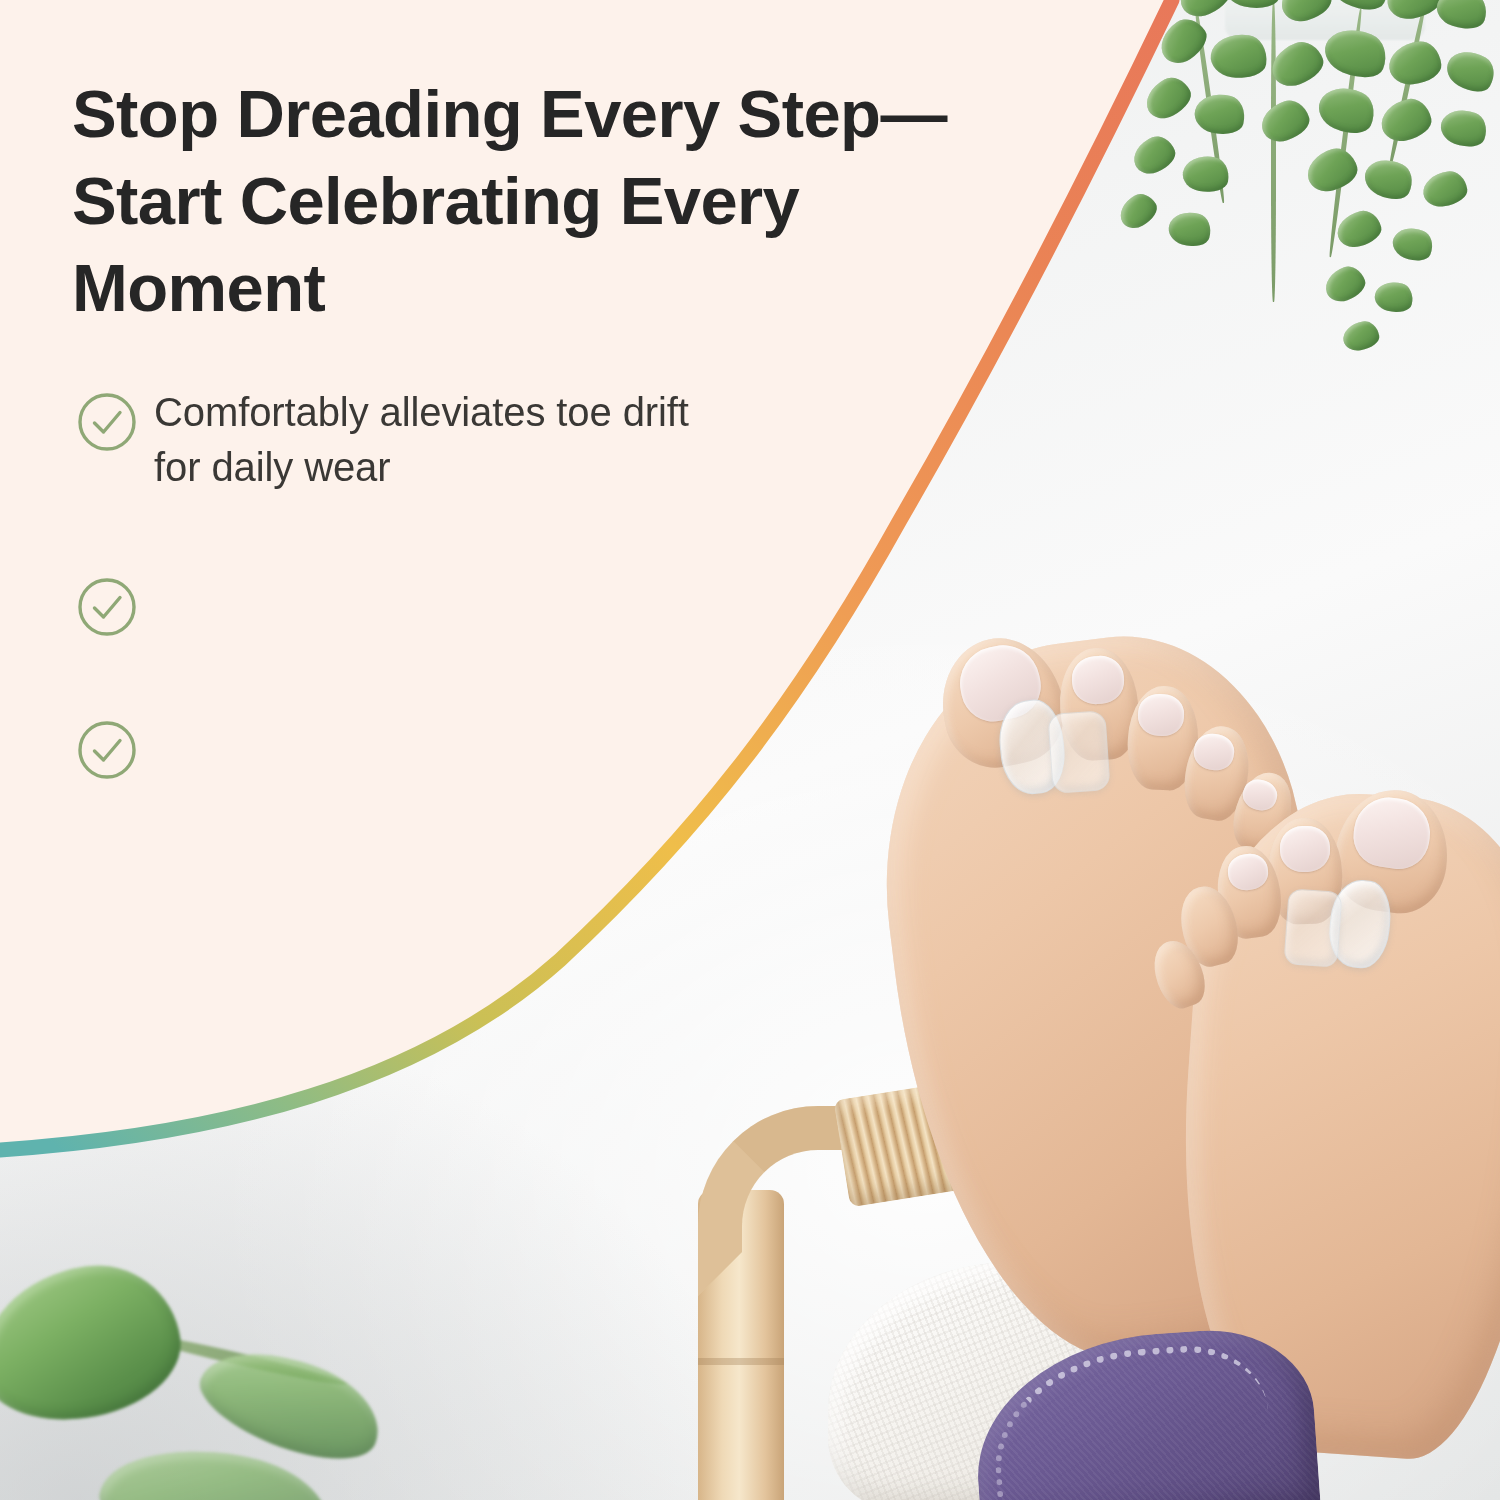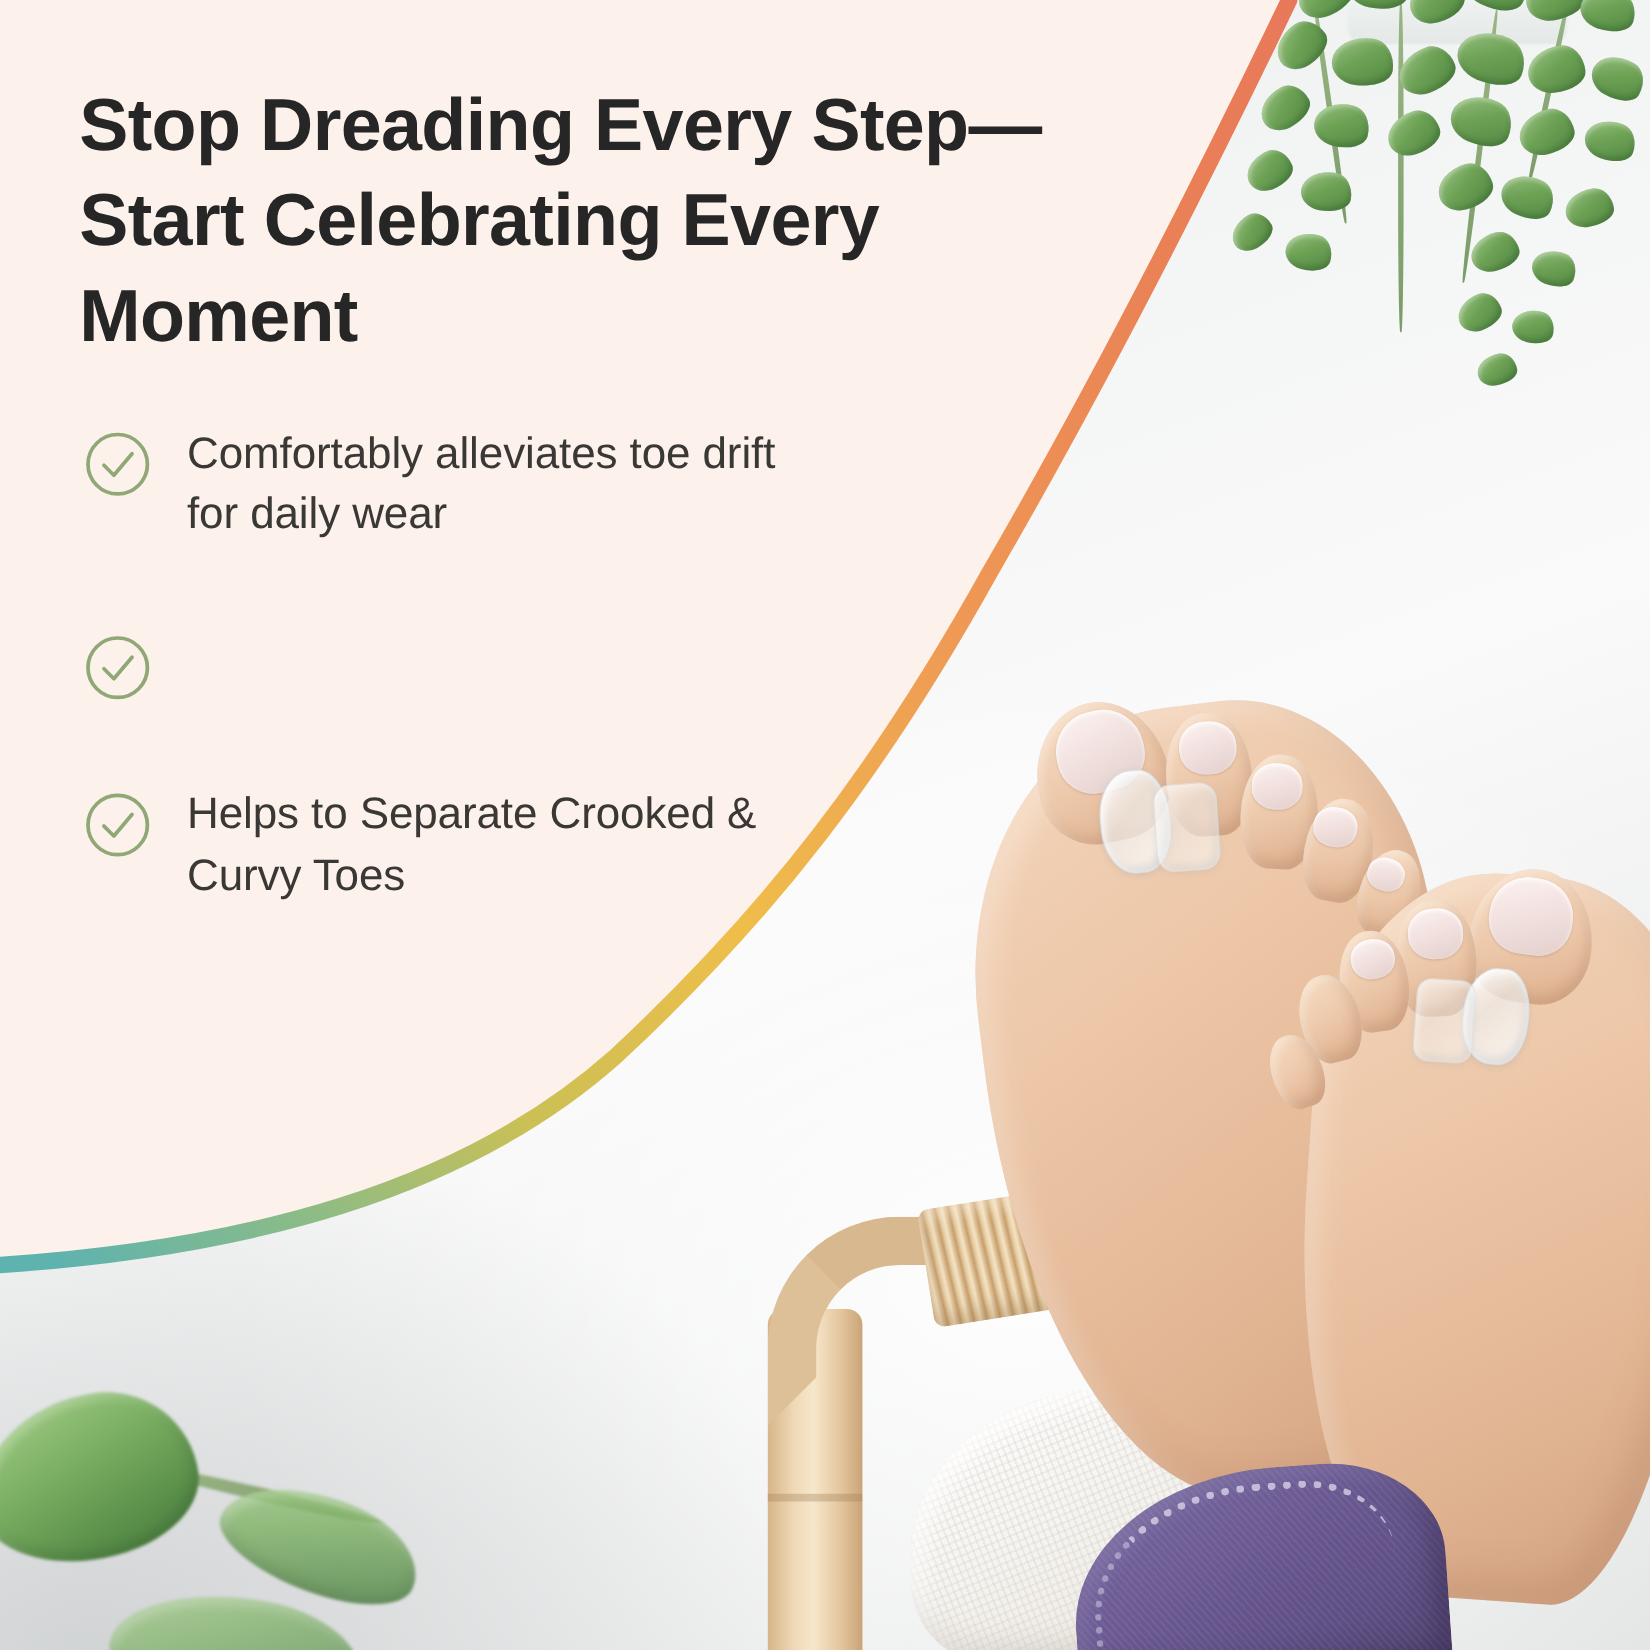--- a/index.html
+++ b/index.html
@@ -237,21 +237,21 @@
     font-stretch: condensed;
   }
   .bullets {
     position: absolute;
     left: 76px; top: 385px;
     width: 640px;
   }
   .bullet {
     display: flex;
     align-items: flex-start;
-    gap: 32px;
+    gap: 16px;
     margin-bottom: 75px;
   }
   .bullet:last-child { margin-bottom: 0; }
   .check-icon {
     flex: 0 0 auto;
     width: 62px; height: 62px;
     margin-top: 6px;
   }
   .bullet-text {
     font-size: 40px;
@@ -414,19 +414,18 @@
         </span>
       </div>
 
       <div class="bullet">
         <span class="check-icon">
           <svg viewBox="0 0 62 62" width="62" height="62" xmlns="http://www.w3.org/2000/svg">
             <circle cx="31" cy="31" r="27" fill="none" stroke="#8FA876" stroke-width="3.4"></circle>
             <path d="M 18.5 32 L 27.5 41 L 44 21.5" fill="none" stroke="#8FA876" stroke-width="3.4" stroke-linecap="round" stroke-linejoin="round"></path>
           </svg>
         </span>
-        <span class="bullet-text">Helps to Separate Crooked &amp; Curvy Toes</span>
       </div>
 
     </div>
   </div>
 
 </div>
 
 </body></html>

